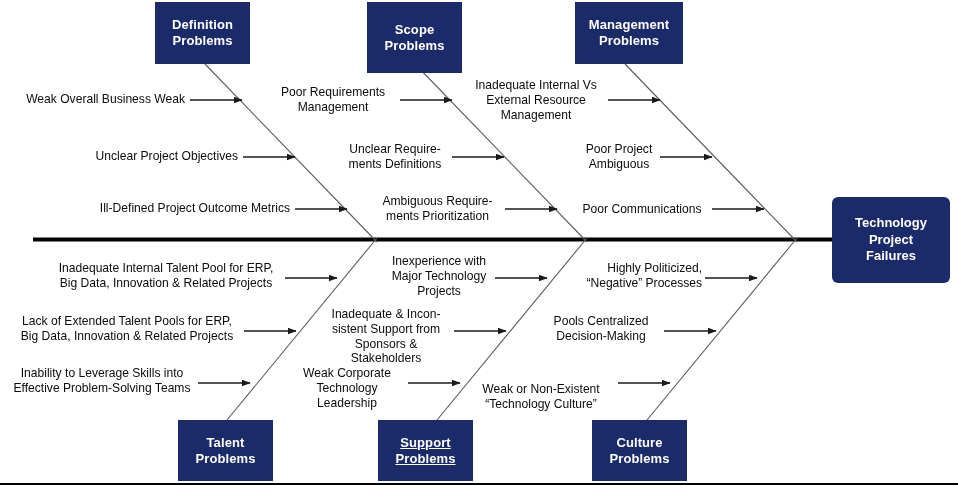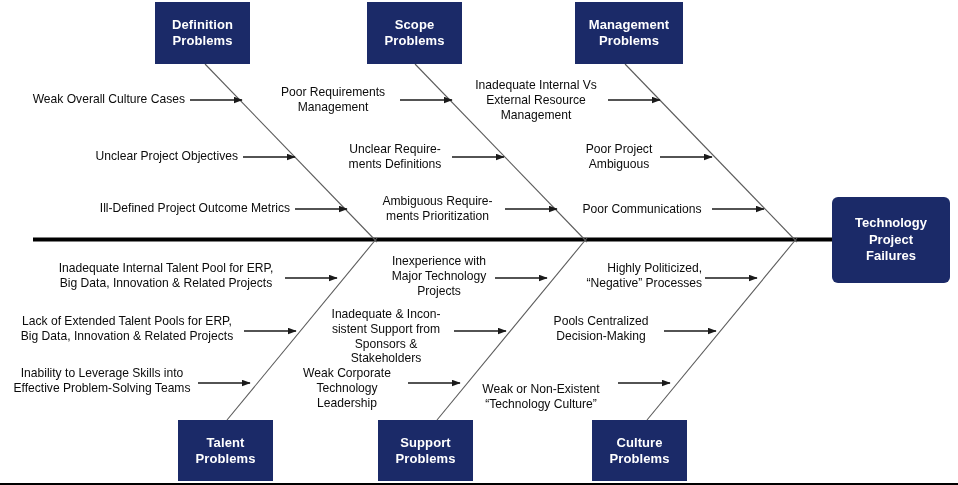--- a/index.html
+++ b/index.html
@@ -115,52 +115,52 @@
     <line x1="705" y1="278" x2="757" y2="278" stroke="#1a1a1a" stroke-width="1.3" marker-end="url(#arrowhead)"></line>
     <line x1="664" y1="331" x2="716" y2="331" stroke="#1a1a1a" stroke-width="1.3" marker-end="url(#arrowhead)"></line>
     <line x1="618" y1="383" x2="670" y2="383" stroke="#1a1a1a" stroke-width="1.3" marker-end="url(#arrowhead)"></line>
   </svg>
 
   <div class="cat-box" style="left:155px; top:2px; width:95px; height:62px;">
     <span>Definition</span>
     <span>Problems</span>
   </div>
 
-  <div class="cat-box" style="left:367px; top:2px; width:95px; height:62px;">
+  <div class="cat-box" style="left:367px; top:2px; width:95px; height:71px;">
     <span>Scope</span>
     <span>Problems</span>
   </div>
 
   <div class="cat-box" style="left:575px; top:2px; width:108px; height:62px;">
     <span>Management</span>
     <span>Problems</span>
   </div>
 
   <div class="cat-box" style="left:178px; top:420px; width:95px; height:61px;">
     <span>Talent</span>
     <span>Problems</span>
   </div>
 
-  <div class="cat-box" style="left:378px; top:420px; width:95px; height:61px;">
+  <div class="cat-box" style="left:378px; top:420px; width:95px; height:61px;text-decoration:underline;">
     <span>Support</span>
     <span>Problems</span>
   </div>
 
   <div class="cat-box" style="left:592px; top:420px; width:95px; height:61px;">
     <span>Culture</span>
     <span>Problems</span>
   </div>
 
   <div class="effect-box" style="left:832px; top:197px; width:118px; height:86px;border-radius:6px;">
     <span>Technology</span>
     <span>Project</span>
     <span>Failures</span>
   </div>
 
-  <div class="cause-label ta-right" style="left:10px; top:92px; width:175px;">Weak Overall Culture Cases</div>
+  <div class="cause-label ta-right" style="left:10px; top:92px; width:175px;">Weak Overall Business Weak</div>
   <div class="cause-label ta-right" style="left:60px; top:149px; width:178px;">Unclear Project Objectives</div>
   <div class="cause-label ta-right" style="left:60px; top:201px; width:230px;">Ill-Defined Project Outcome Metrics</div>
 
   <div class="cause-label ta-center" style="left:266px; top:85px; width:134px;">Poor Requirements
 Management</div>
   <div class="cause-label ta-center" style="left:338px; top:142px; width:114px;">Unclear Require-
 ments Definitions</div>
   <div class="cause-label ta-center" style="left:370px; top:194px; width:135px;">Ambiguous Require-
 ments Prioritization</div>
 

